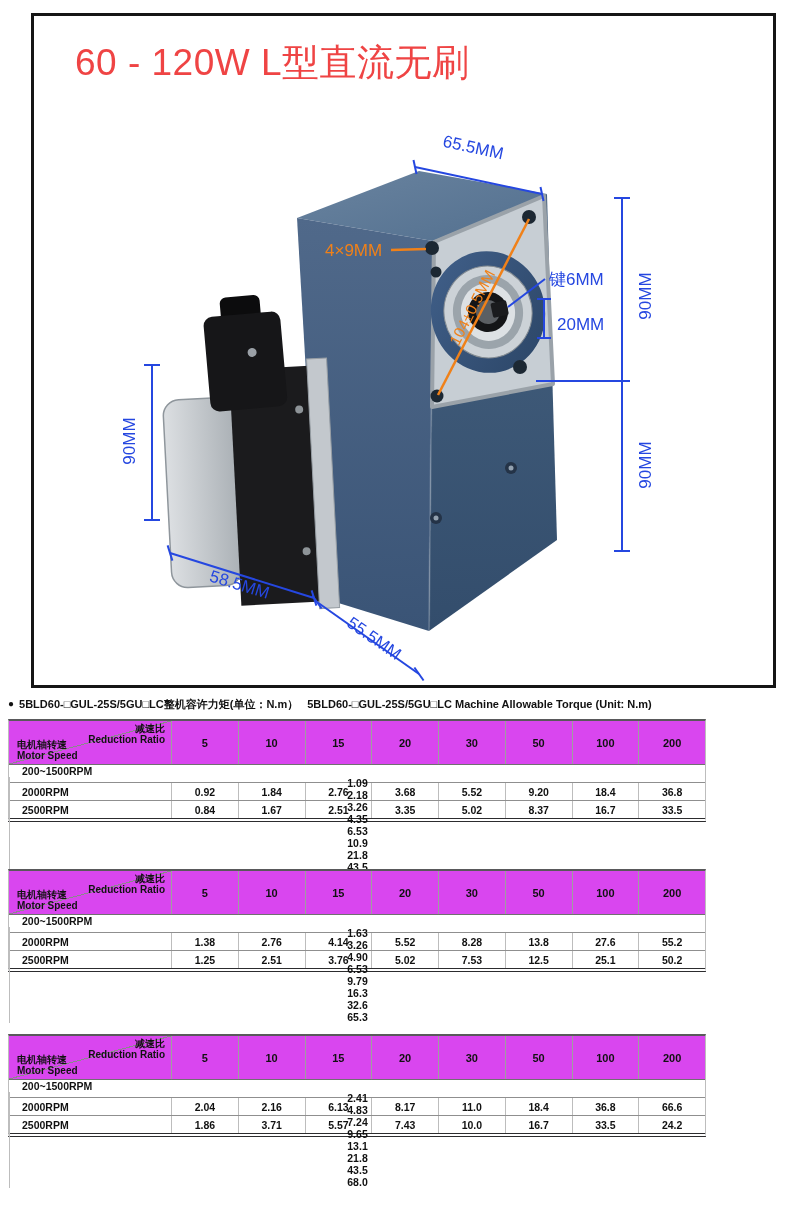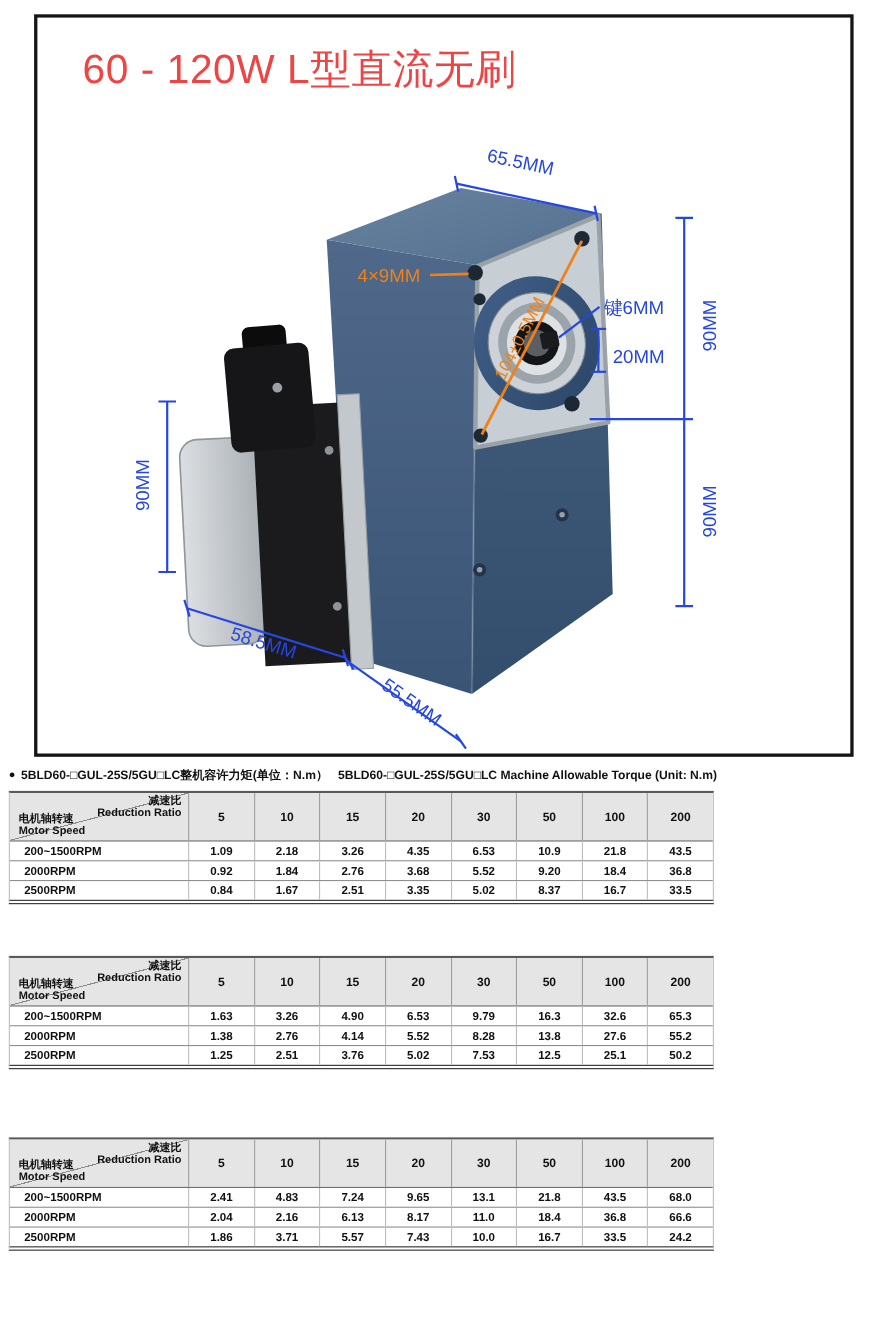--- a/index.html
+++ b/index.html
@@ -5,40 +5,40 @@
   html,body{margin:0;padding:0;}
   body{width:790px;height:1206px;position:relative;background:#ffffff;
        font-family:"Liberation Sans",sans-serif;color:#111;overflow:hidden;}
 
   .frame{position:absolute;left:31px;top:13px;width:745px;height:675px;
          border:3px solid #151515;box-sizing:border-box;background:#fff;}
   .title{position:absolute;left:75px;top:38px;font-size:37px;color:#ef4444;
          letter-spacing:.5px;white-space:nowrap;}
   svg.hero{position:absolute;left:31px;top:13px;width:745px;height:675px;}
 
-  .tbl{position:absolute;left:8px;width:641px;}
+  .tbl{position:absolute;left:8px;width:698px;}
   #t0{top:697px}#t1{top:862px}#t2{top:1027px}
   .t-title{font-size:11px;font-weight:bold;white-space:nowrap;}
   .bullet{font-size:10px;margin-right:5px;vertical-align:1px;}
   .t-en{margin-left:9px;}
   .t-grid{margin-top:7px;border-top:2px solid #59595b;border-bottom:4px double #2c2c2e;
           border-left:1px solid #bdbdbd;border-right:1px solid #bdbdbd;background:#fff;}
-  .t-head{display:flex;height:43px;background:#e5e5e5;border-bottom:1px solid #707070;}
+  .t-head{display:flex;height:43px;background:#d946ef;border-bottom:1px solid #707070;}
   .corner{width:162px;position:relative;flex:none;
      background-image:linear-gradient(to bottom right,
         transparent 49.4%, #8a8a8a 49.4%, #8a8a8a 50.6%, transparent 50.6%);}
   .c-top{position:absolute;top:3px;right:6px;text-align:right;
          font-size:10px;font-weight:bold;line-height:10.5px;}
   .c-bot{position:absolute;bottom:3px;left:8px;text-align:left;
          font-size:10px;font-weight:bold;line-height:10.5px;}
   .ratios{display:flex;flex:1;}
   .rc{flex:1;border-left:1px solid #9f9f9f;display:flex;align-items:center;
       justify-content:center;font-size:11px;font-weight:bold;}
   .t-row{display:flex;height:17px;border-top:1px solid #8f8f8f;}
-  .t-body .t-row:first-child{border-top:none;}
+  .t-body .t-row:first-child{border-top:none;flex-direction:column;}
   .r-label{width:162px;flex:none;display:flex;align-items:center;padding-left:13px;
            box-sizing:border-box;font-size:10.5px;font-weight:bold;}
   .r-val{flex:1;border-left:1px solid #bdbdbd;display:flex;align-items:center;
          justify-content:center;font-size:10.5px;font-weight:bold;}
 
   .note{position:absolute;left:8px;top:1156px;width:775px;font-size:11px;
         font-weight:bold;line-height:18px;}
   .note .l2{padding-left:37px;}
 </style>
 </head>

